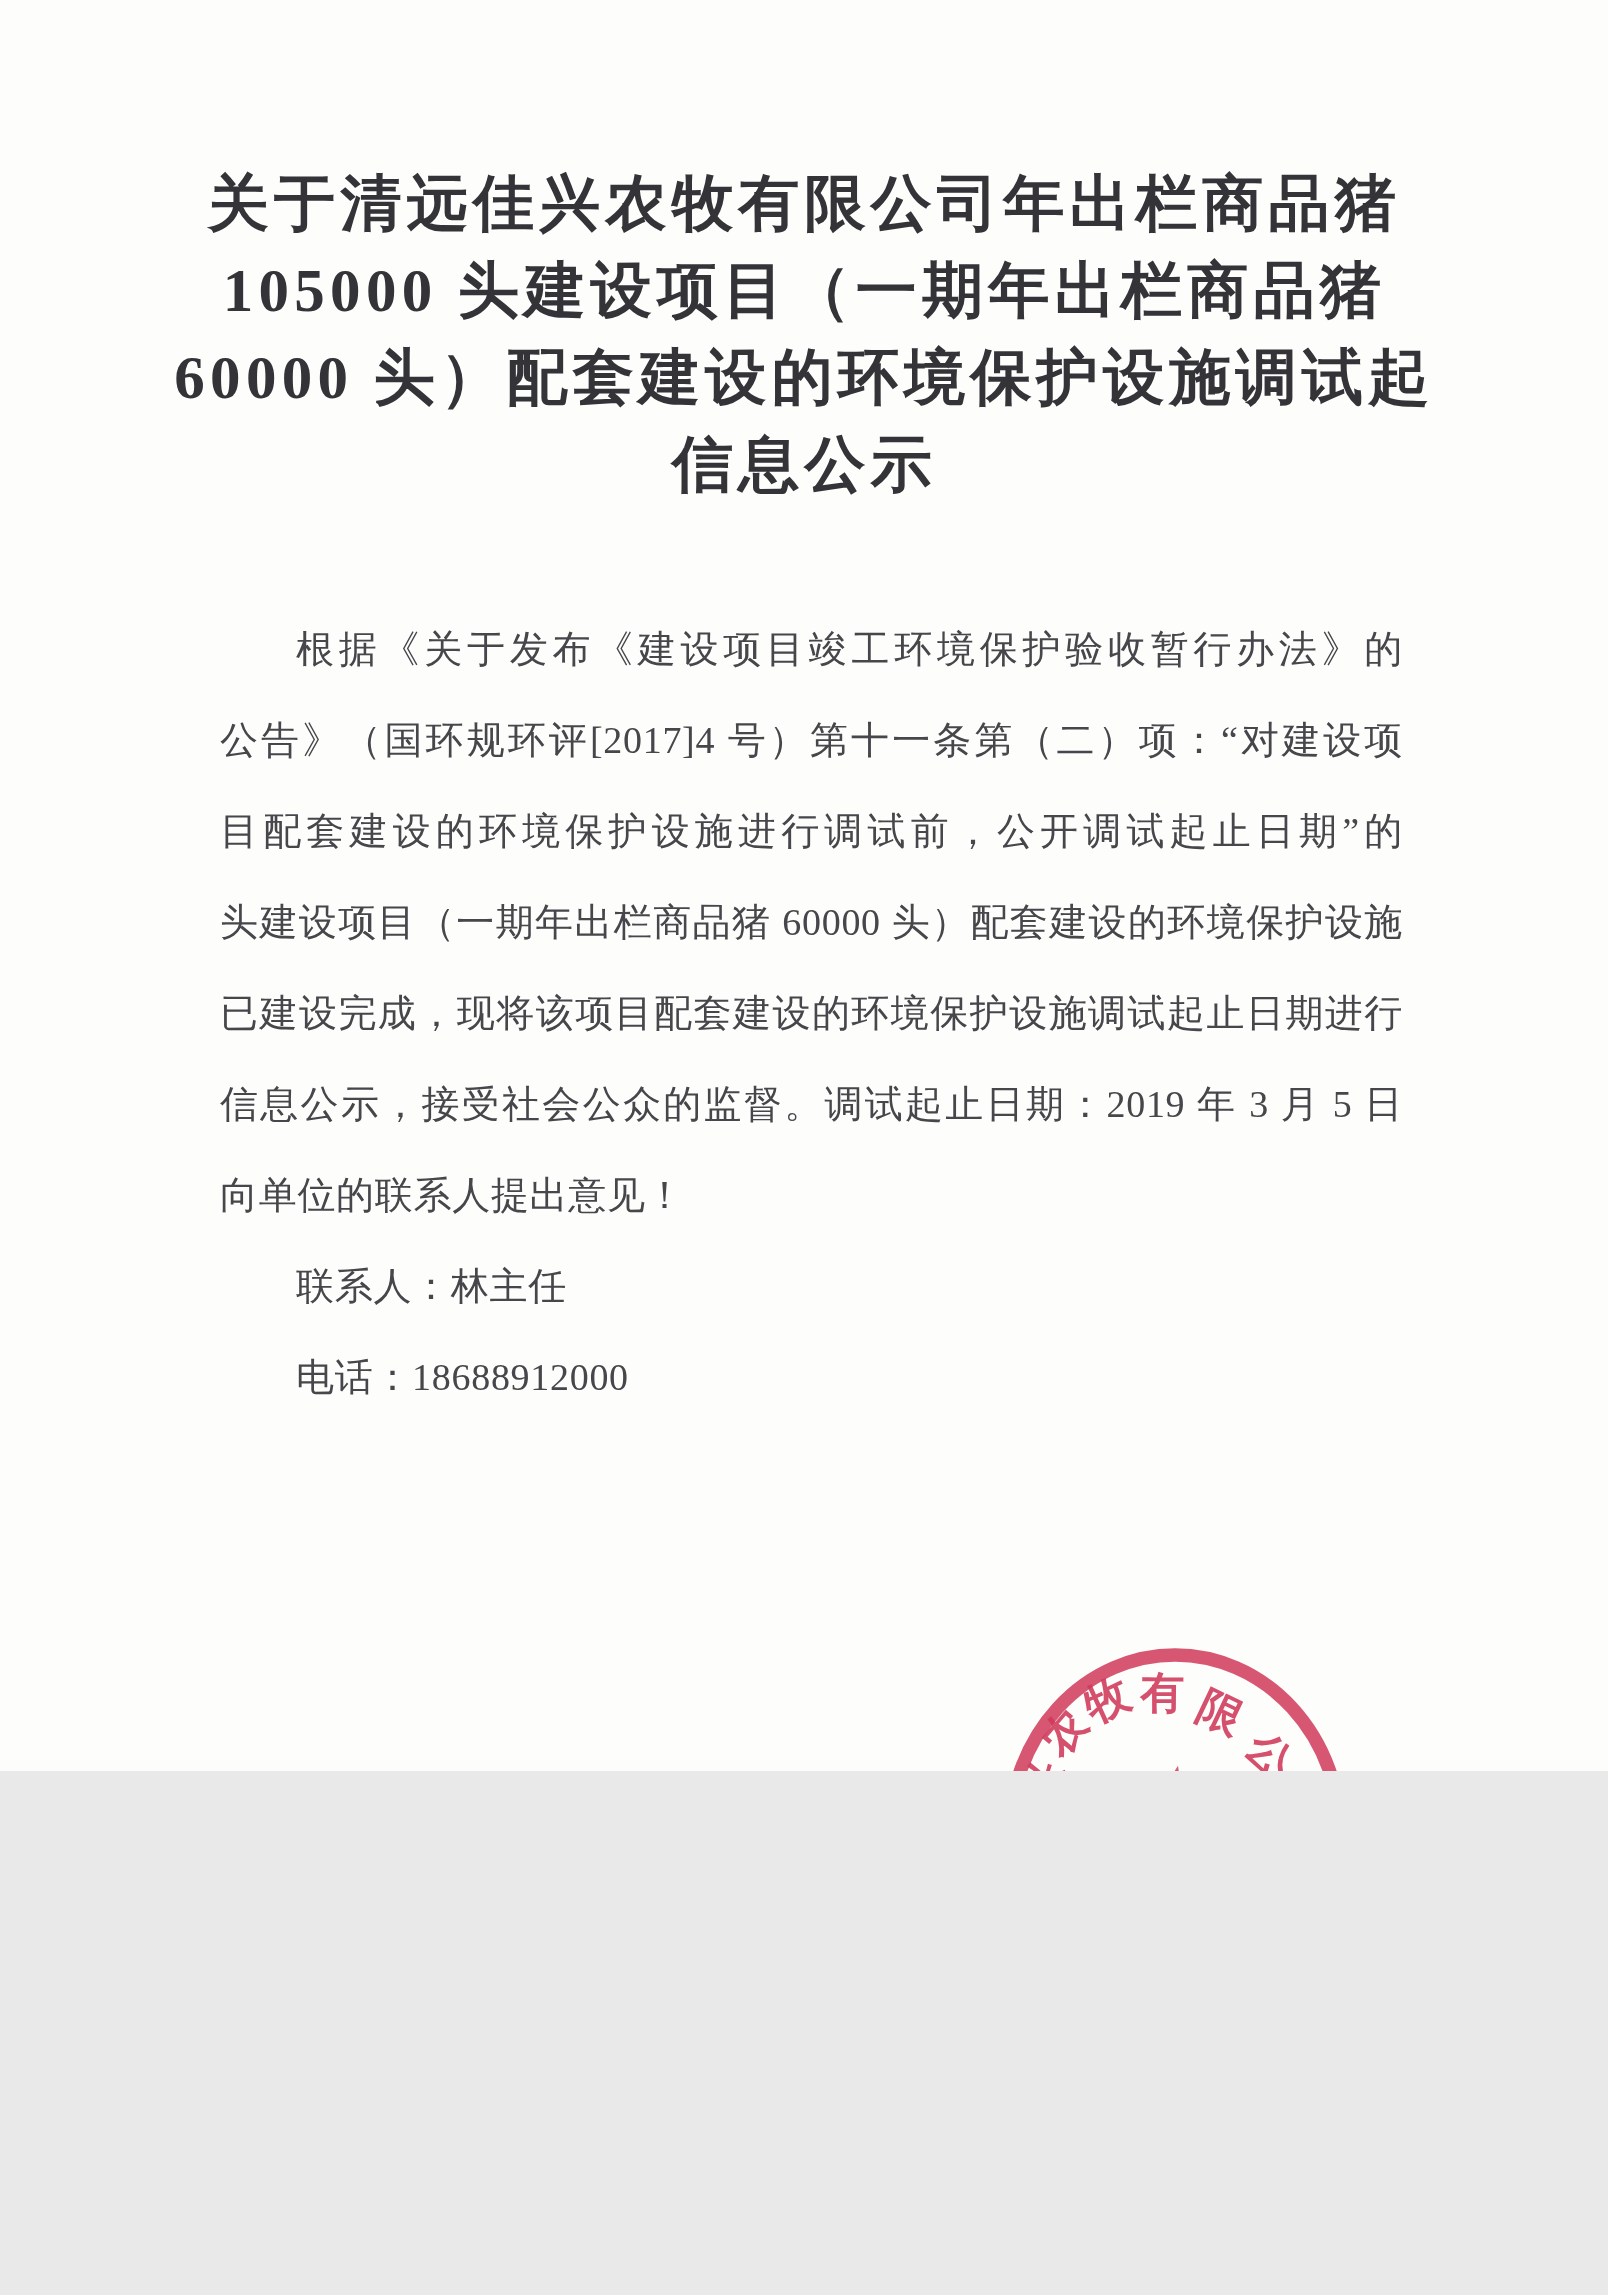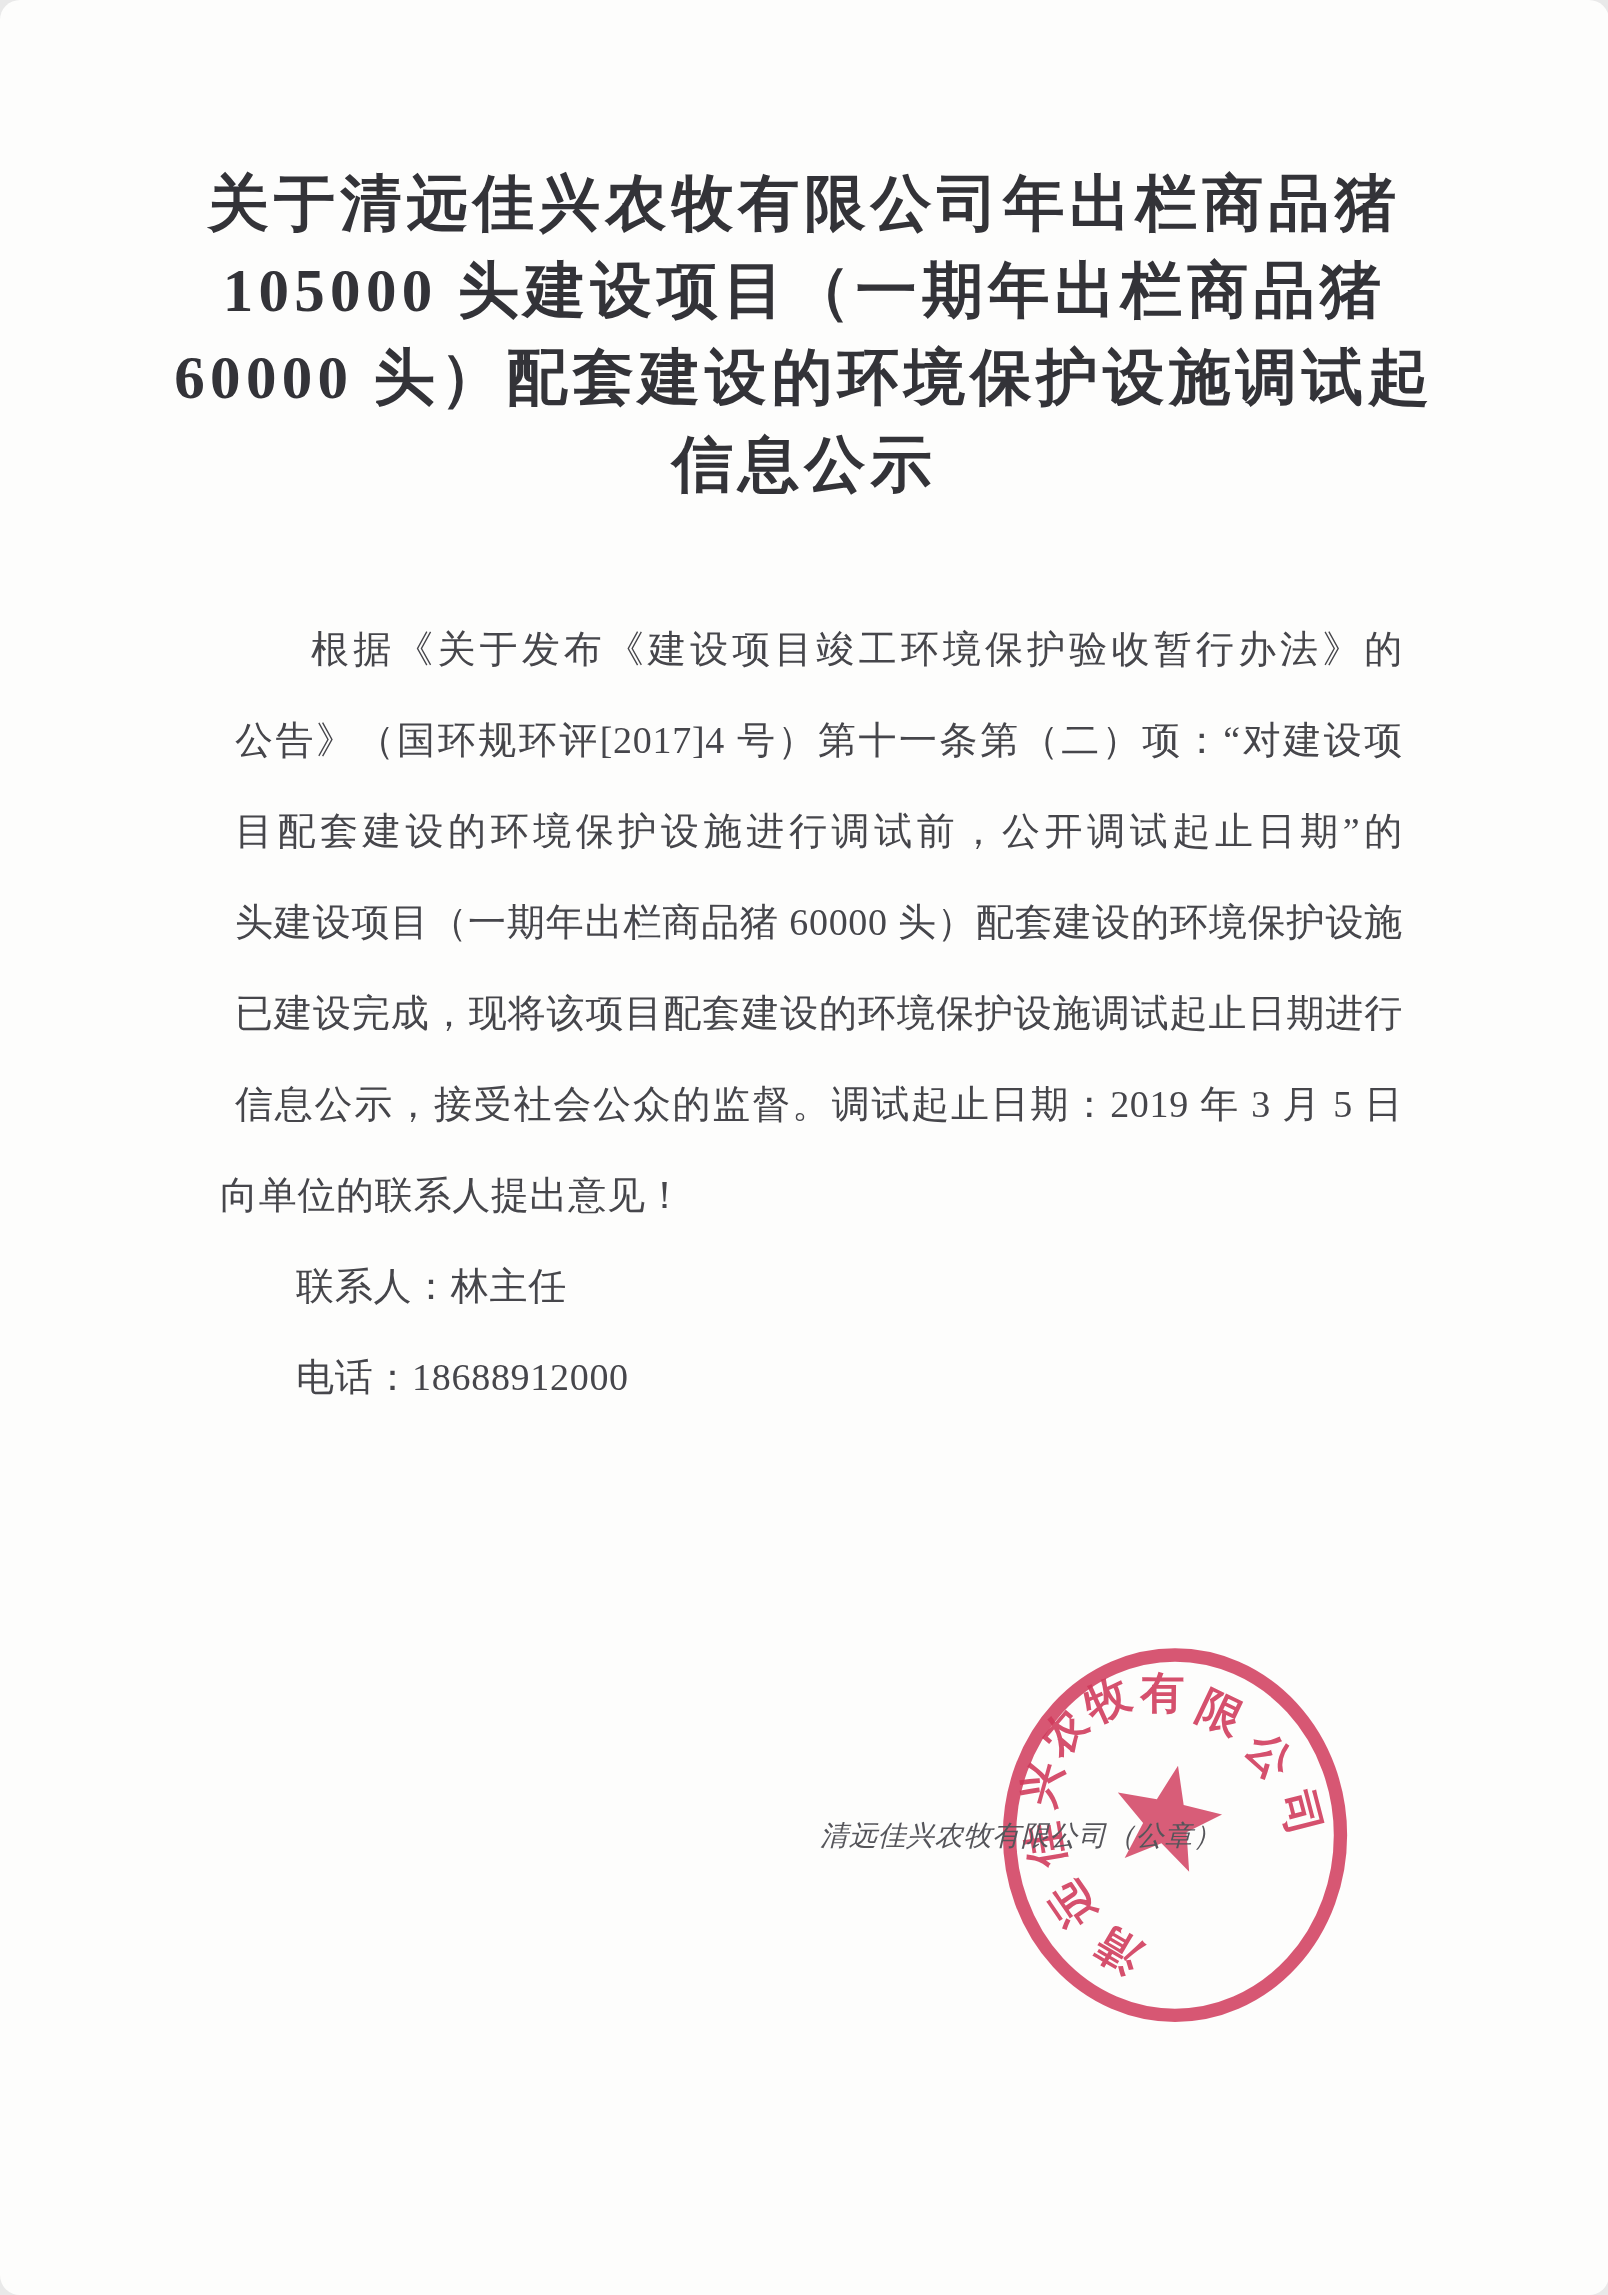--- a/index.html
+++ b/index.html
@@ -1,42 +1,40 @@
 <!DOCTYPE html>
 <html style="font-size:10.7px"><head>
 <meta charset="utf-8">
 <style>
   html,body{margin:0;padding:0;background:#e9e9e9;}
   .page{
     position:relative;
-    width:1609px;height:2295px;
+    width:1609px;height:1771px;
     background:var(--paper,#fdfdfc);
     font-family:"Liberation Serif","DejaVu Serif",serif;
     overflow:hidden;
-    border-radius:20px;
   }
   .title{
     position:absolute;left:94px;right:94px;top:160px;
     text-align:center;
     font-size:61px;line-height:87px;font-weight:bold;
     letter-spacing:5.3px;
     color:var(--title-color,#333338);
   }
   .body-text{
     position:absolute;left:220px;top:604px;width:1183px;
     font-size:38px;line-height:91px;
     letter-spacing:0.7px;
     color:var(--body-color,#46464b);
   }
   .line{white-space:nowrap;}
   .line.justify{
     white-space:normal;
     text-align:justify;
     text-align-last:justify;
-    margin-left:15px;
   }
   .line.indent{text-indent:76px;}
   .company-line{
     position:absolute;left:820px;top:1816px;
     font-size:28px;line-height:40px;
     letter-spacing:0.7px;
     color:var(--signature-color,#55555a);
     z-index:3;
     white-space:nowrap;
     font-style:italic;

